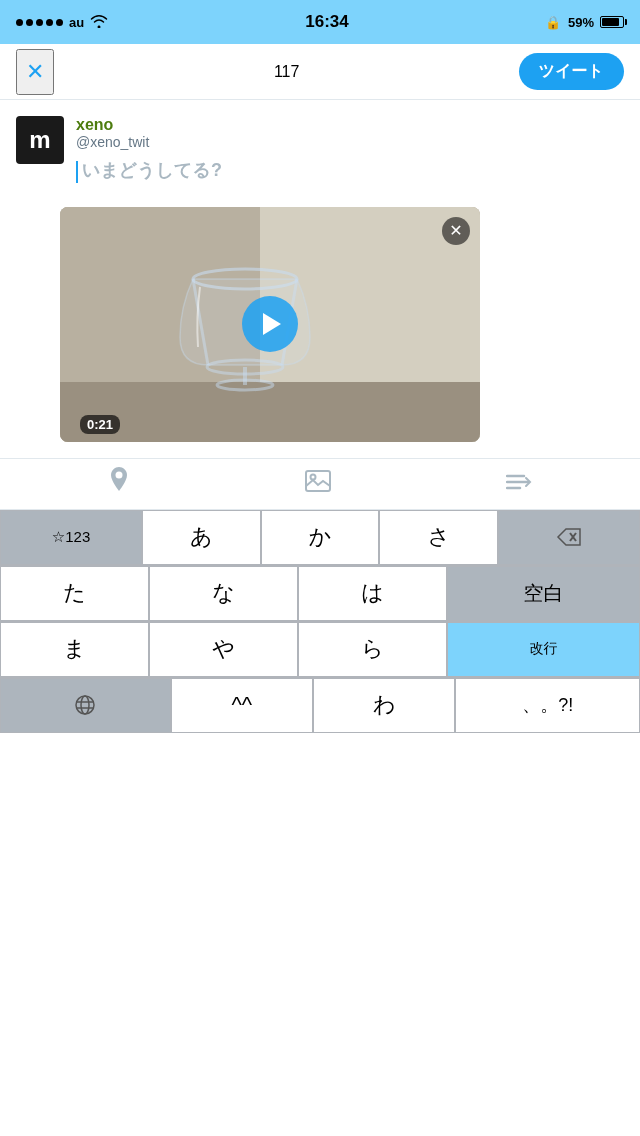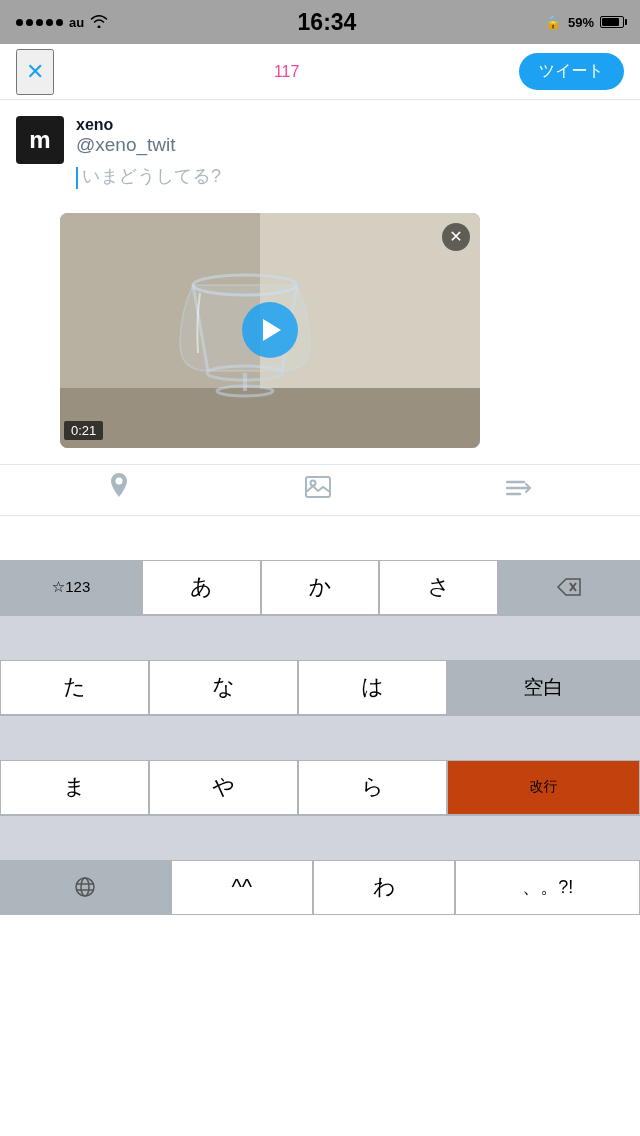--- a/index.html
+++ b/index.html
@@ -8,42 +8,42 @@
       width: 640px;
       height: 1136px;
       font-family: -apple-system, 'Helvetica Neue', sans-serif;
       background: #fff;
       overflow: hidden;
     }
 
     
     .status-bar {
       height: 44px;
-      background: #a3a3a3;
+      background: #7dd3fc;
       display: flex;
       align-items: center;
       justify-content: space-between;
       padding: 0 16px;
       font-size: 14px;
       font-weight: 600;
     }
     .status-left {
       display: flex;
       align-items: center;
       gap: 6px;
     }
     .signal-dots {
       display: flex; gap: 3px;
     }
     .signal-dots span {
       width: 7px; height: 7px; border-radius: 50%; background: #000;
     }
     .carrier { font-size: 13px; font-weight: 600; }
     .wifi-icon { font-size: 14px; }
-    .status-center { font-size: 23px; font-weight: 600; }
+    .status-center { font-size: 17px; font-weight: 600; }
     .status-right {
       display: flex; align-items: center; gap: 6px; font-size: 13px;
     }
     .lock-icon { font-size: 13px; }
     .battery-icon {
       width: 24px; height: 12px; border: 1.5px solid #000; border-radius: 2px; position: relative;
       display: flex; align-items: center; padding: 1px;
     }
     .battery-icon::after {
       content: ''; position: absolute; right: -4px; top: 50%; transform: translateY(-50%);
@@ -63,31 +63,31 @@
       justify-content: space-between;
       padding: 0 16px;
     }
     .close-btn {
       color: #1da1f2;
       font-size: 22px;
       cursor: pointer;
       padding: 8px;
     }
     .char-count {
-      color: #ec4899;
+      color: #000000;
       font-size: 16px;
     }
     .tweet-btn {
       background: #1da1f2;
       color: #fff;
       border: none;
       border-radius: 20px;
       padding: 8px 20px;
       font-size: 16px;
-      font-weight: normal;
+      font-weight: bold;
       cursor: pointer;
     }
 
     
     .compose-area {
       padding: 16px;
       display: flex;
       gap: 12px;
       flex: 1;
     }
@@ -98,20 +98,21 @@
       display: flex; align-items: center; justify-content: center;
       color: #fff; font-size: 24px; font-weight: bold;
       flex-shrink: 0;
     }
     .compose-right {
       flex: 1;
     }
     .compose-input-area {
       margin-top: 8px;
       position: relative;
+      font-weight: bold;
     }
     .cursor-line {
       width: 2px; height: 22px; background: #1da1f2;
       display: inline-block; vertical-align: middle; margin-right: 4px;
     }
     .placeholder {
       color: #aab8c2; font-size: 18px;
     }
 
     
@@ -151,26 +152,26 @@
       top: 10px; right: 10px;
       width: 28px; height: 28px;
       background: rgba(0,0,0,0.55);
       border-radius: 50%;
       display: flex; align-items: center; justify-content: center;
       cursor: pointer;
       color: #fff; font-size: 16px;
     }
     .duration-badge {
       position: absolute;
-      bottom: 8px; left: 4px;
+      bottom: 8px; left: 20px;
       background: rgba(0,0,0,0.65);
       color: #fff;
-      font-size: 13px; font-weight: 400;
+      font-size: 13px; font-weight: 700;
       padding: 2px 7px;
-      border-radius: 2px;
+      border-radius: 8px;
     }
 
     
     .toolbar {
       height: 52px;
       background: #fff;
       border-top: 1px solid #e1e8ed;
       border-bottom: 1px solid #e1e8ed;
       display: flex;
       align-items: center;
@@ -185,21 +186,20 @@
     }
 
     
     .keyboard {
       background: #d1d5db;
       flex: 1;
     }
     .keyboard-row {
       display: flex;
       height: 55px;
-      margin-top: 44px;
     }
     .key {
       flex: 1;
       background: #fff;
       border: 0.5px solid #b0b4ba;
       display: flex;
       align-items: center;
       justify-content: center;
       font-size: 22px;
       font-weight: 300;
@@ -223,21 +223,21 @@
       font-size: 18px;
       flex: 1.2;
     }
     .key-space {
       background: #adb5bd;
       font-size: 20px;
       font-weight: 500;
       flex: 1.3;
     }
     .key-return {
-      background: #c2410c;
+      background: #7dd3fc;
       font-size: 16px;
       font-weight: 500;
       flex: 1.3;
       text-align: right;
     }
     .key-globe {
       background: #adb5bd;
       font-size: 22px;
       flex: 1.2;
     }
@@ -280,22 +280,22 @@
 
 <div class="nav-bar">
   <button class="close-btn">✕</button>
   <span class="char-count">117</span>
   <button class="tweet-btn">ツイート</button>
 </div>
 
 <div class="compose-area">
   <div class="avatar">m</div>
   <div class="compose-right">
-    <div style="font-size:16px;font-weight:bold;color:#0f172a;">xeno</div>
-    <div style="font-size:19px;color:#657786;">@xeno_twit</div>
+    <div style="font-size:16px;font-weight:bold;color:#4d7c0f;">xeno</div>
+    <div style="font-size:14px;color:#657786;">@xeno_twit</div>
     <div class="compose-input-area">
       <span class="cursor-line"></span><span class="placeholder">いまどうしてる?</span>
     </div>
   </div>
 </div>
 
 <div class="video-container">
   <div class="video-bg">
 
     <svg style="position:absolute;top:0;left:0;width:100%;height:100%;" viewBox="0 0 420 235" preserveAspectRatio="xMidYMid slice">

